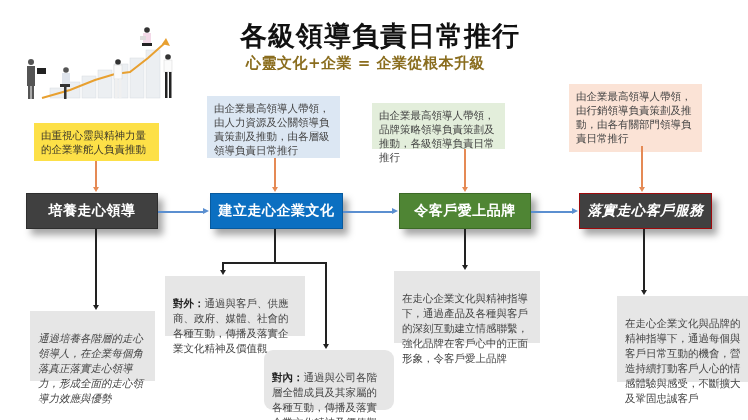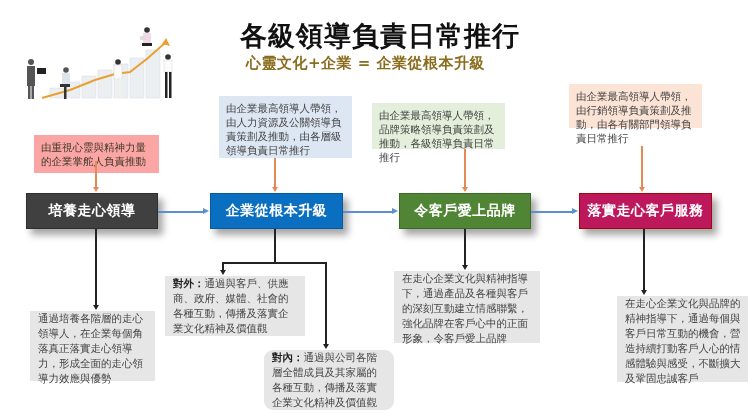--- a/index.html
+++ b/index.html
@@ -21,45 +21,45 @@
     }
 
     
     .illus { position: absolute; left: 20px; top: 10px; width: 170px; height: 92px; }
 
     
     .desc {
       position: absolute; font-size: 10.5px; line-height: 14px; color: #444;
       padding: 5px 7px;
     }
-    .desc-yellow { left: 34px; top: 123px; width: 125px; height: 38px; background: #fca5a5; color: #3f3a2a; margin-top: 12px; }
-    .desc-blue   { left: 219px; top: 96px; width: 133px; height: 62px; background: #dce7f3; }
+    .desc-yellow { left: 34px; top: 123px; width: 125px; height: 38px; background: #fde047; color: #3f3a2a; }
+    .desc-blue   { left: 207px; top: 96px; width: 133px; height: 62px; background: #dce7f3; }
     .desc-green  { left: 372px; top: 103px; width: 133px; height: 46px; background: #e3eedb; }
-    .desc-pink   { left: 569px; top: 84px; width: 133px; height: 44px; background: #fbe3d6; }
+    .desc-pink   { left: 569px; top: 84px; width: 133px; height: 68px; background: #fbe3d6; }
 
     
     .stage {
       position: absolute; top: 193px; height: 36px;
       color: #fff; font-family: "DejaVu Serif", serif; font-weight: bold;
       font-size: 14px; display: flex; align-items: center; justify-content: center;
       letter-spacing: 0.5px;
       box-shadow: 5px 6px 7px rgba(0,0,0,0.35);
     }
     .stage-1 { left: 26px;  width: 132px; background: #404040; border: 1px solid #2e2e2e; }
     .stage-2 { left: 210px; width: 133px; background: #0b6fc1; border: 1px solid #085a9e; }
     .stage-3 { left: 399px; width: 132px; background: #4f8534; border: 1px solid #3c6a26; }
-    .stage-4 { left: 579px; width: 133px; background: #be185d; border: 1px solid #9e090b; }
+    .stage-4 { left: 579px; width: 133px; background: #404040; border: 1px solid #9e090b; font-style: italic; }
 
     
     .bdesc {
       position: absolute; background: #e6e6e6; font-size: 10.5px; line-height: 15px;
-      color: #444; padding: 0 8px;
+      color: #444; padding: 20px 8px;
     }
     .bdesc b { color: #222; }
-    .bdesc-1 { left: 30px;  top: 311px; width: 125px; height: 70px; }
+    .bdesc-1 { left: 30px;  top: 311px; width: 125px; height: 70px; font-style: italic; }
     .bdesc-2a { left: 165px; top: 276px; width: 140px; height: 60px; }
     .bdesc-2b { left: 264px; top: 350px; width: 130px; height: 60px; border-radius: 9px; }
     .bdesc-3 { left: 394px; top: 271px; width: 146px; height: 72px; }
     .bdesc-4 { left: 617px; top: 296px; width: 137px; height: 86px; }
 
     
     .vline { position: absolute; width: 1.5px; }
     .hline { position: absolute; height: 1.5px; }
     .orange { background: #e58a55; }
     .dark { background: #222; }
@@ -135,21 +135,21 @@
 <div class="vline orange" style="left:95px; top:161px; height:27px;"></div>
 <div class="arrow-down orange-a" style="left:93px; top:187px;"></div>
 <div class="vline orange" style="left:274px; top:158px; height:30px;"></div>
 <div class="arrow-down orange-a" style="left:272px; top:187px;"></div>
 <div class="vline orange" style="left:464px; top:149px; height:39px;"></div>
 <div class="arrow-down orange-a" style="left:462px; top:187px;"></div>
 <div class="vline orange" style="left:641px; top:146px; height:42px;"></div>
 <div class="arrow-down orange-a" style="left:639px; top:187px;"></div>
 
 <div class="stage stage-1">培養走心領導</div>
-<div class="stage stage-2">企業從根本升級</div>
+<div class="stage stage-2">建立走心企業文化</div>
 <div class="stage stage-3">令客戶愛上品牌</div>
 <div class="stage stage-4">落實走心客戶服務</div>
 
 <div class="hline blueline" style="left:158px; top:211px; width:46px;"></div>
 <div class="arrow-right" style="left:203px; top:208px;"></div>
 <div class="hline blueline" style="left:343px; top:211px; width:50px;"></div>
 <div class="arrow-right" style="left:392px; top:208px;"></div>
 <div class="hline blueline" style="left:531px; top:211px; width:42px;"></div>
 <div class="arrow-right" style="left:572px; top:208px;"></div>
 

